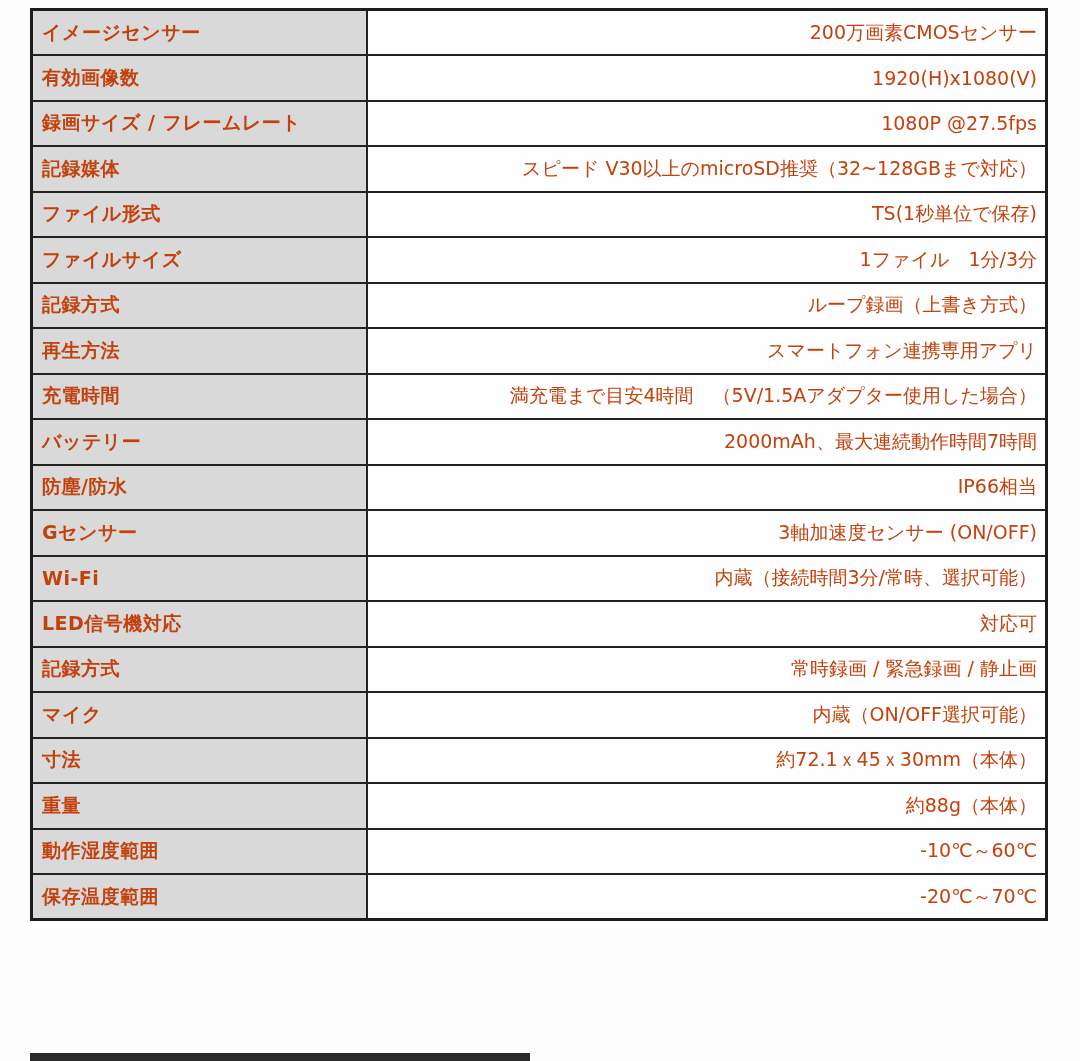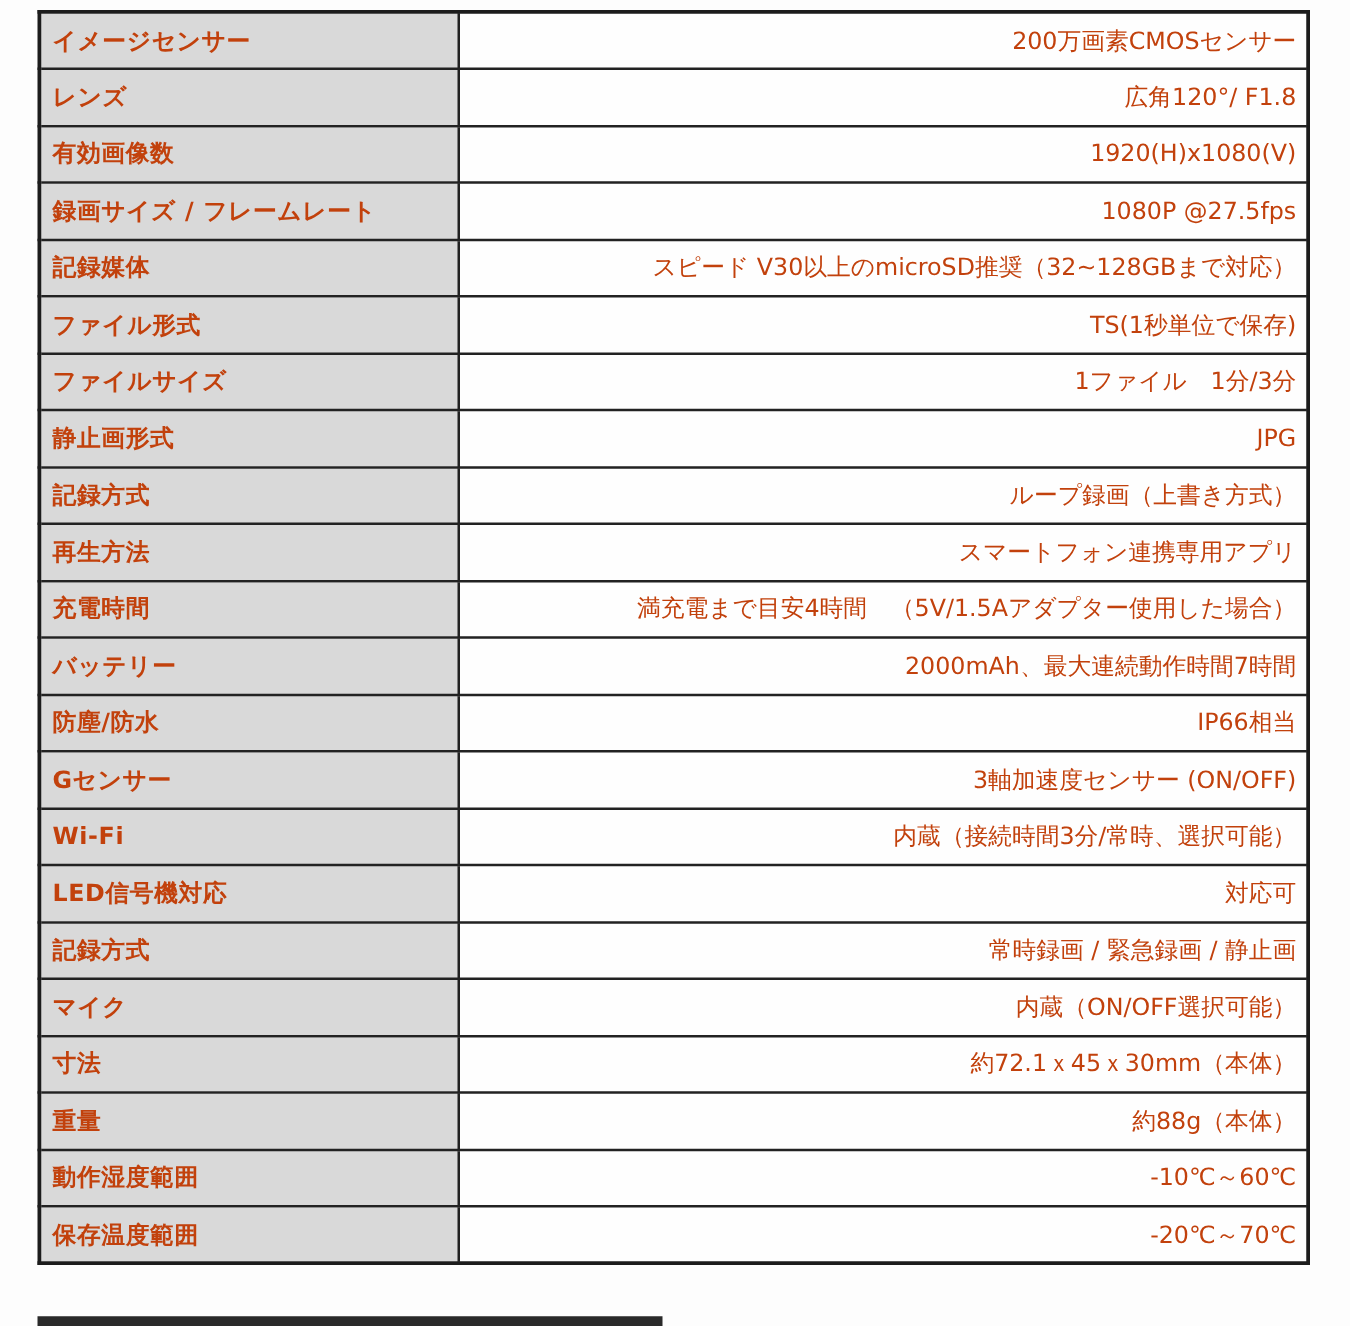--- a/index.html
+++ b/index.html
@@ -62,24 +62,20 @@
 
 <div class="page">
 
   <table class="spec-table">
     <tbody id="spec-table-body">
   <tr>
     <th>イメージセンサー</th>
     <td>200万画素CMOSセンサー</td>
   </tr>
 
-  <tr>
-    <th>レンズ</th>
-    <td>広角120°/ F1.8</td>
-  </tr>
 
   <tr>
     <th>有効画像数</th>
     <td>1920(H)x1080(V)</td>
   </tr>
 
   <tr>
     <th>録画サイズ / フレームレート</th>
     <td>1080P @27.5fps</td>
   </tr>
@@ -92,24 +88,20 @@
   <tr>
     <th>ファイル形式</th>
     <td>TS(1秒単位で保存)</td>
   </tr>
 
   <tr>
     <th>ファイルサイズ</th>
     <td>1ファイル　1分/3分</td>
   </tr>
 
-  <tr>
-    <th>静止画形式</th>
-    <td>JPG</td>
-  </tr>
 
   <tr>
     <th>記録方式</th>
     <td>ループ録画（上書き方式）</td>
   </tr>
 
   <tr>
     <th>再生方法</th>
     <td>スマートフォン連携専用アプリ</td>
   </tr>

